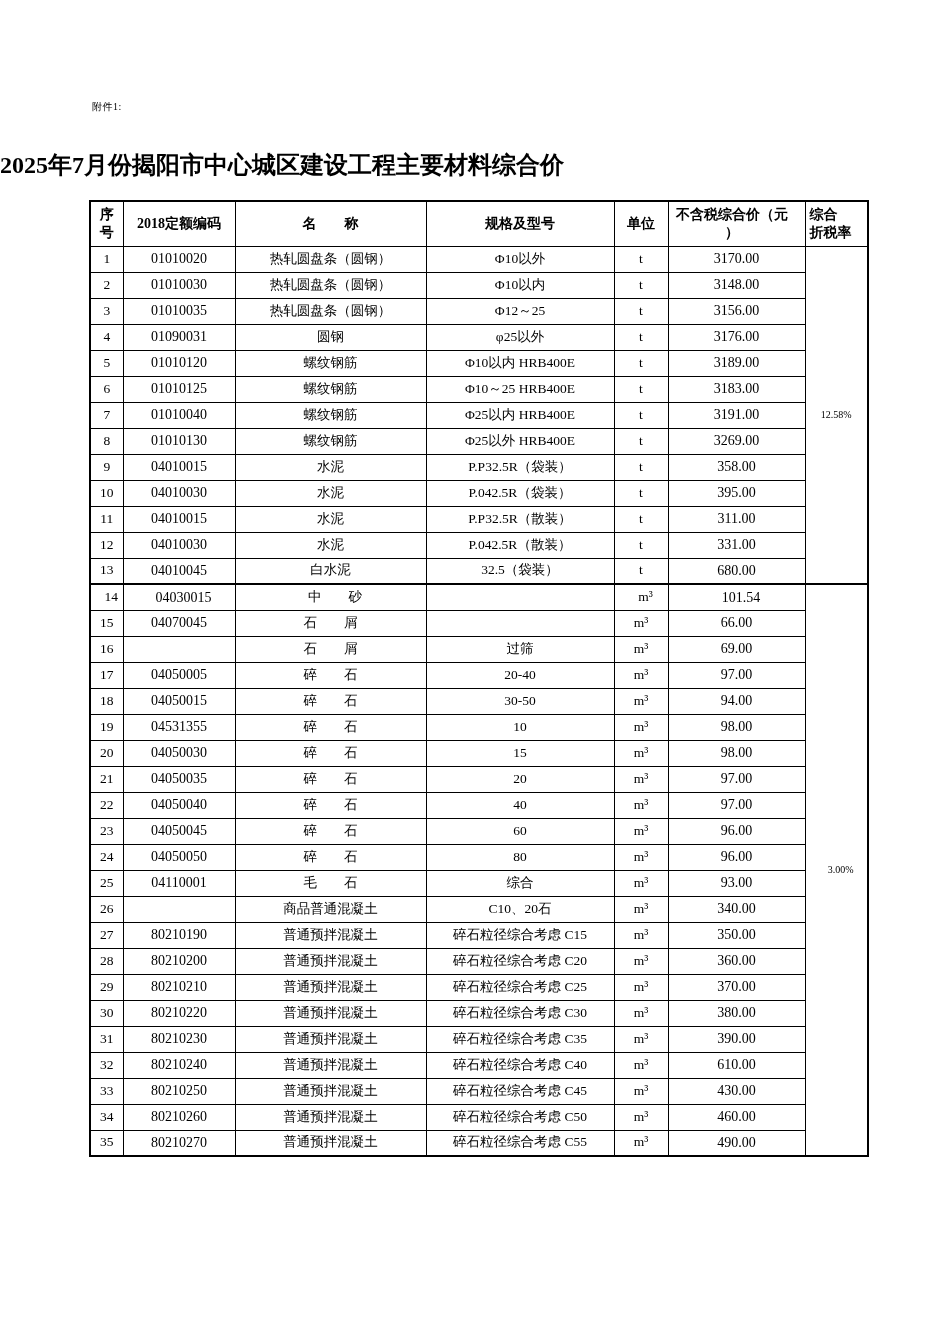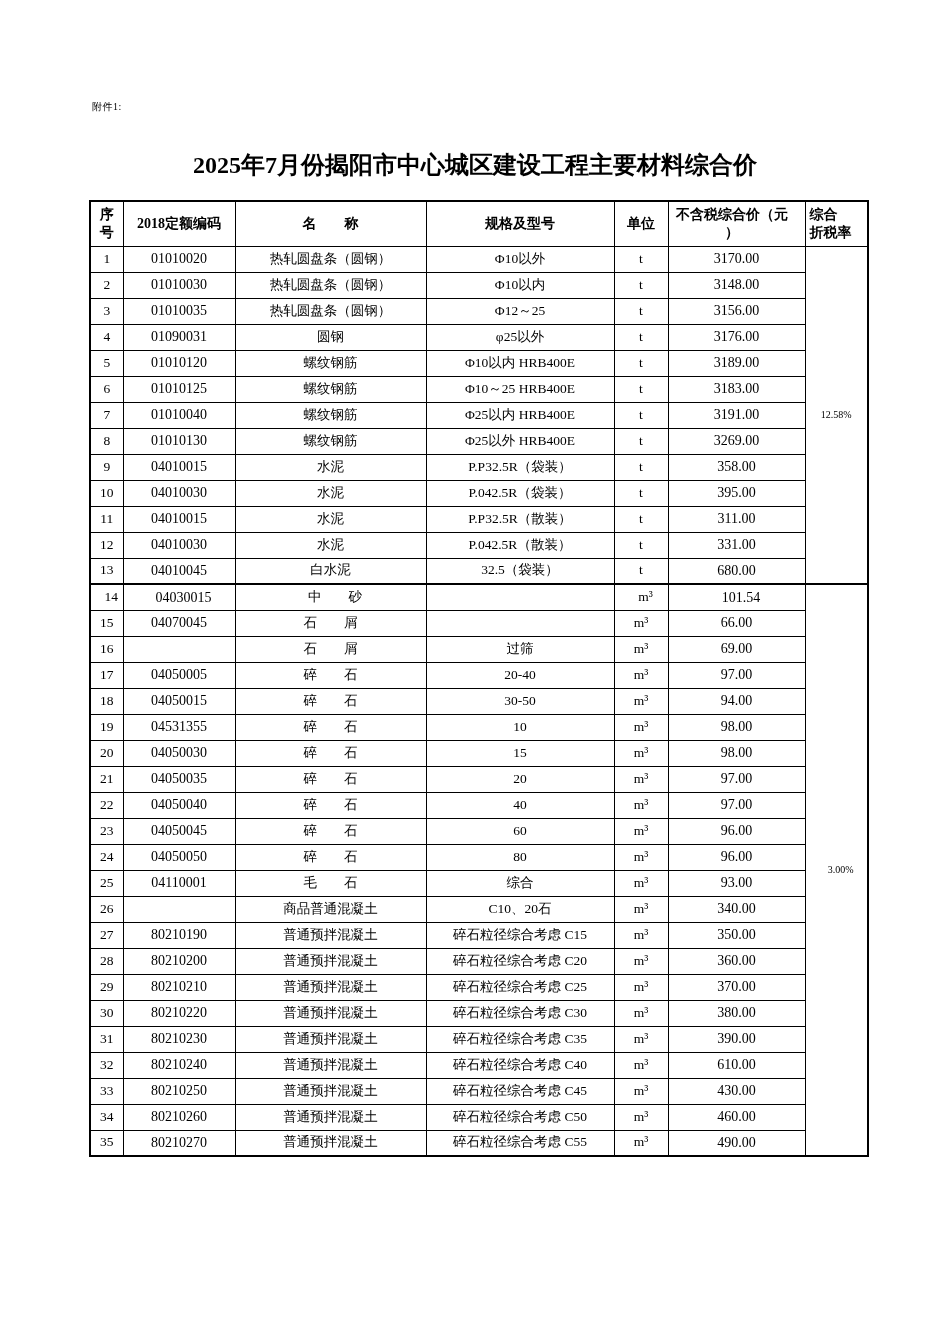--- a/index.html
+++ b/index.html
@@ -19,21 +19,20 @@
   .attachment-label {
     position: absolute;
     left: 92px; top: 100px;
     font-size: 10px;
     letter-spacing: 0.5px;
   }
   .page-title {
     position: absolute;
     left: 0; top: 149px;
     width: 100%;
-    text-align: center;
     font-size: 24px;
     font-weight: bold;
     white-space: nowrap;
   }
   table.materials {
     position: absolute;
     left: 89px; top: 200px;
     width: 778px;
     border-collapse: collapse;
     table-layout: fixed;

